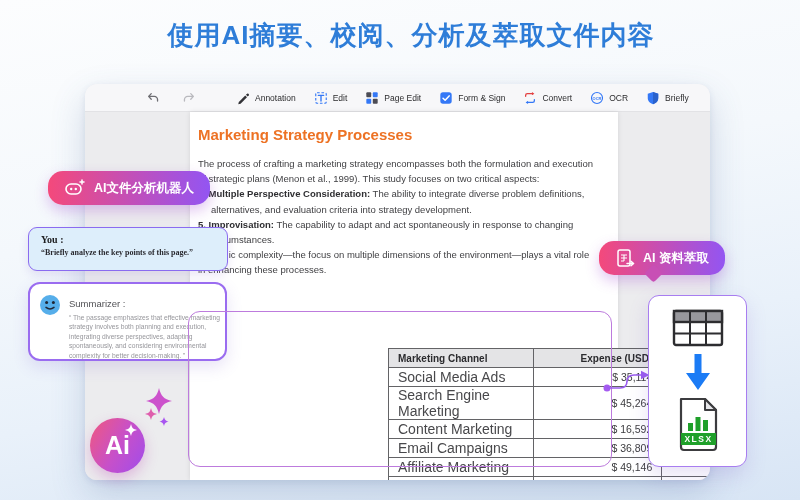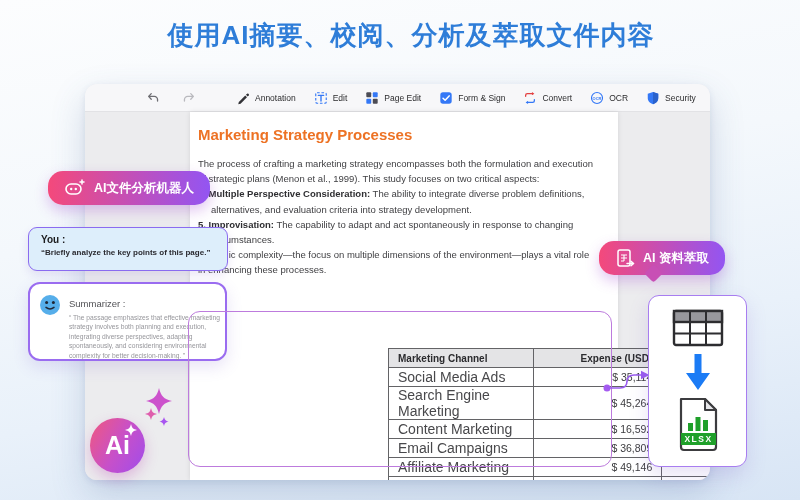--- a/index.html
+++ b/index.html
@@ -77,21 +77,21 @@
   }
   .badge-analyze { left:48px; top:171px; }
   .badge-analyze .tail { left:73px; background:#c24fc0; }
   .badge-extract { left:599px; top:241px; z-index:6; }
   .badge-extract .tail { left:48px; background:#c84fb5; }
 
   
   .bubble-you {
     position:absolute; left:28px; top:227px; width:200px; height:44px;
     background:#ddeefb; border:1.5px solid #8a6bf0; border-radius:9px;
-    padding:6px 12px; box-shadow:0 4px 10px rgba(110,80,200,.14);
+    padding:6px 12px; box-shadow:0 4px 10px rgba(110,80,200,.14);font-family:Liberation Serif, serif;
   }
   .bubble-you .who { font-size:10px; font-weight:700; color:#1c1c1e; margin-bottom:3px; }
   .bubble-you .msg { font-size:8px; font-weight:700; color:#2a2a30; }
 
   .bubble-sum {
     position:absolute; left:28px; top:282px; width:199px; height:79px;
     background:#ffffff; border:2px solid #9a6cf0; border-radius:12px;
     box-shadow:0 6px 16px rgba(110,80,200,.16);
   }
   .bubble-sum .who { position:absolute; left:39px; top:14px; font-size:9.5px; color:#515155; }
@@ -191,21 +191,21 @@
           <text x="8" y="10" font-size="4.6" font-weight="bold" fill="#3478f6" text-anchor="middle" font-family="Liberation Sans, sans-serif">OCR</text>
         </svg>
         <span>OCR</span>
       </div>
 
       <div class="tbtn">
         <svg class="tb-ico" viewBox="0 0 16 16">
           <path d="M8 1.2 L14 3.2 V8 c0 3.8-2.8 6-6 7 c-3.2-1-6-3.2-6-7 V3.2 Z" fill="#3478f6"></path>
           <path d="M8 1.2 L14 3.2 V8 c0 3.8-2.8 6-6 7 Z" fill="#2a62cc"></path>
         </svg>
-        <span>Security</span>
+        <span>Briefly</span>
       </div>
 
       <div class="tbtn">
         
         
       </div>
     </div>
 
     <div class="content">
       <div class="page">

